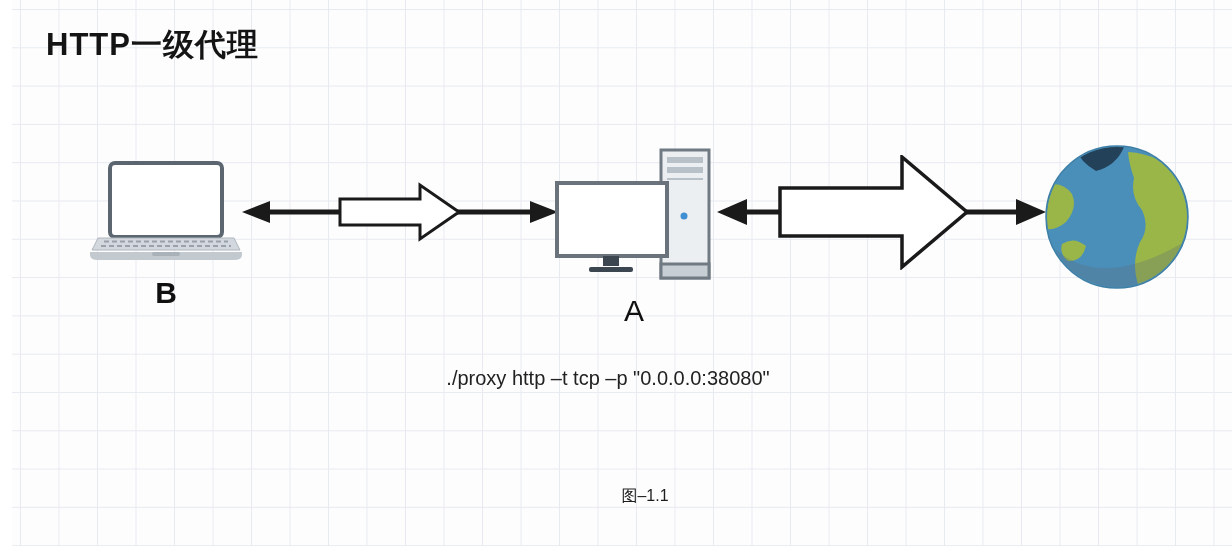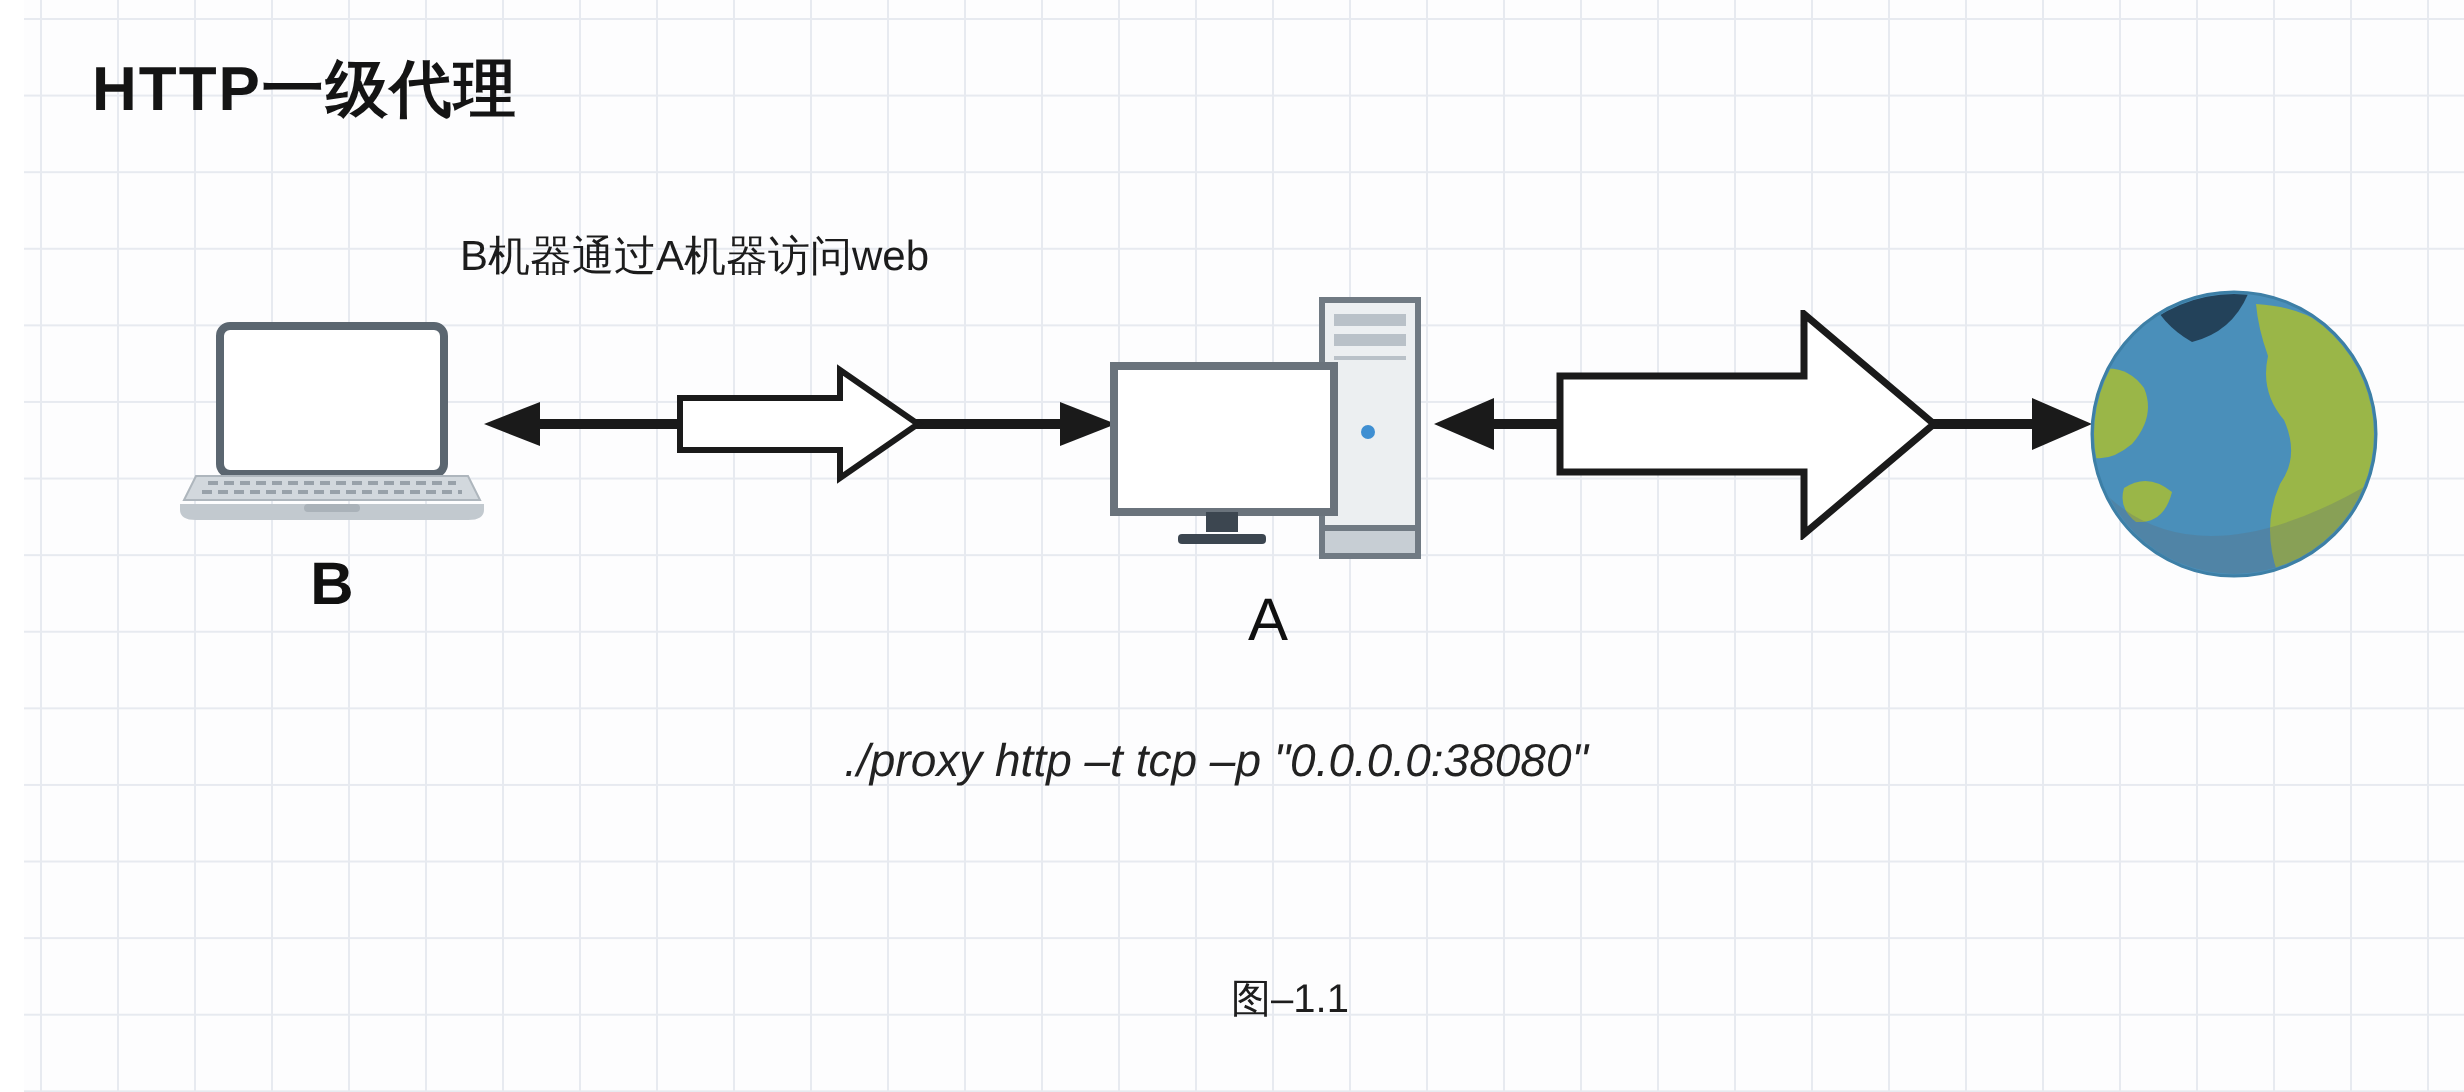--- a/index.html
+++ b/index.html
@@ -43,42 +43,40 @@
   .node-a .node-label { margin-top: 8px; font-weight: 400; }
   .node-www { left: 1032px; top: 144px; width: 146px; }
   .node-www .node-label { margin-top: 13px; font-weight: 700; font-size: 29px; }
   .arrow { position: absolute; display: block; }
   .arrow1 { left: 228px; top: 182px; }
   .arrow2 { left: 703px; top: 155px; }
   .command {
     position: absolute;
     left: 596px; top: 367px;
     transform: translateX(-50%);
-    font-size: 23px;
+    font-size: 20px;
     color: #222222;
     white-space: nowrap;
-    font-style: italic;
   }
   .caption {
     position: absolute;
     left: 633px; top: 486px;
     transform: translateX(-50%);
-    font-size: 20px;
+    font-size: 16px;
     color: #1d1d1d;
     white-space: nowrap;
   }
 </style>
 </head>
 <body>
 
 <div class="canvas">
 
   <div class="title">HTTP一级代理</div>
 
-  <div class="subtitle">B机器通过A机器访问web</div>
 
   <div class="node node-b">
     <svg width="156" height="102" viewBox="0 0 156 102">
       <rect x="22" y="3" width="112" height="74" rx="5" fill="#ffffff" stroke="#5b6670" stroke-width="4"></rect>
       <path d="M10,78 L146,78 L152,90 L4,90 Z" fill="#d2d8dd" stroke="#aeb6bd" stroke-width="1"></path>
       <line x1="16" y1="81.5" x2="140" y2="81.5" stroke="#98a1a9" stroke-width="2" stroke-dasharray="5 3"></line>
       <line x1="13" y1="86" x2="143" y2="86" stroke="#98a1a9" stroke-width="2" stroke-dasharray="5 3"></line>
       <path d="M2,92 L154,92 L154,95 Q154,100 146,100 L10,100 Q2,100 2,95 Z" fill="#c2c9cf"></path>
       <rect x="64" y="92" width="28" height="4" rx="2" fill="#aab2b9"></rect>
     </svg>

